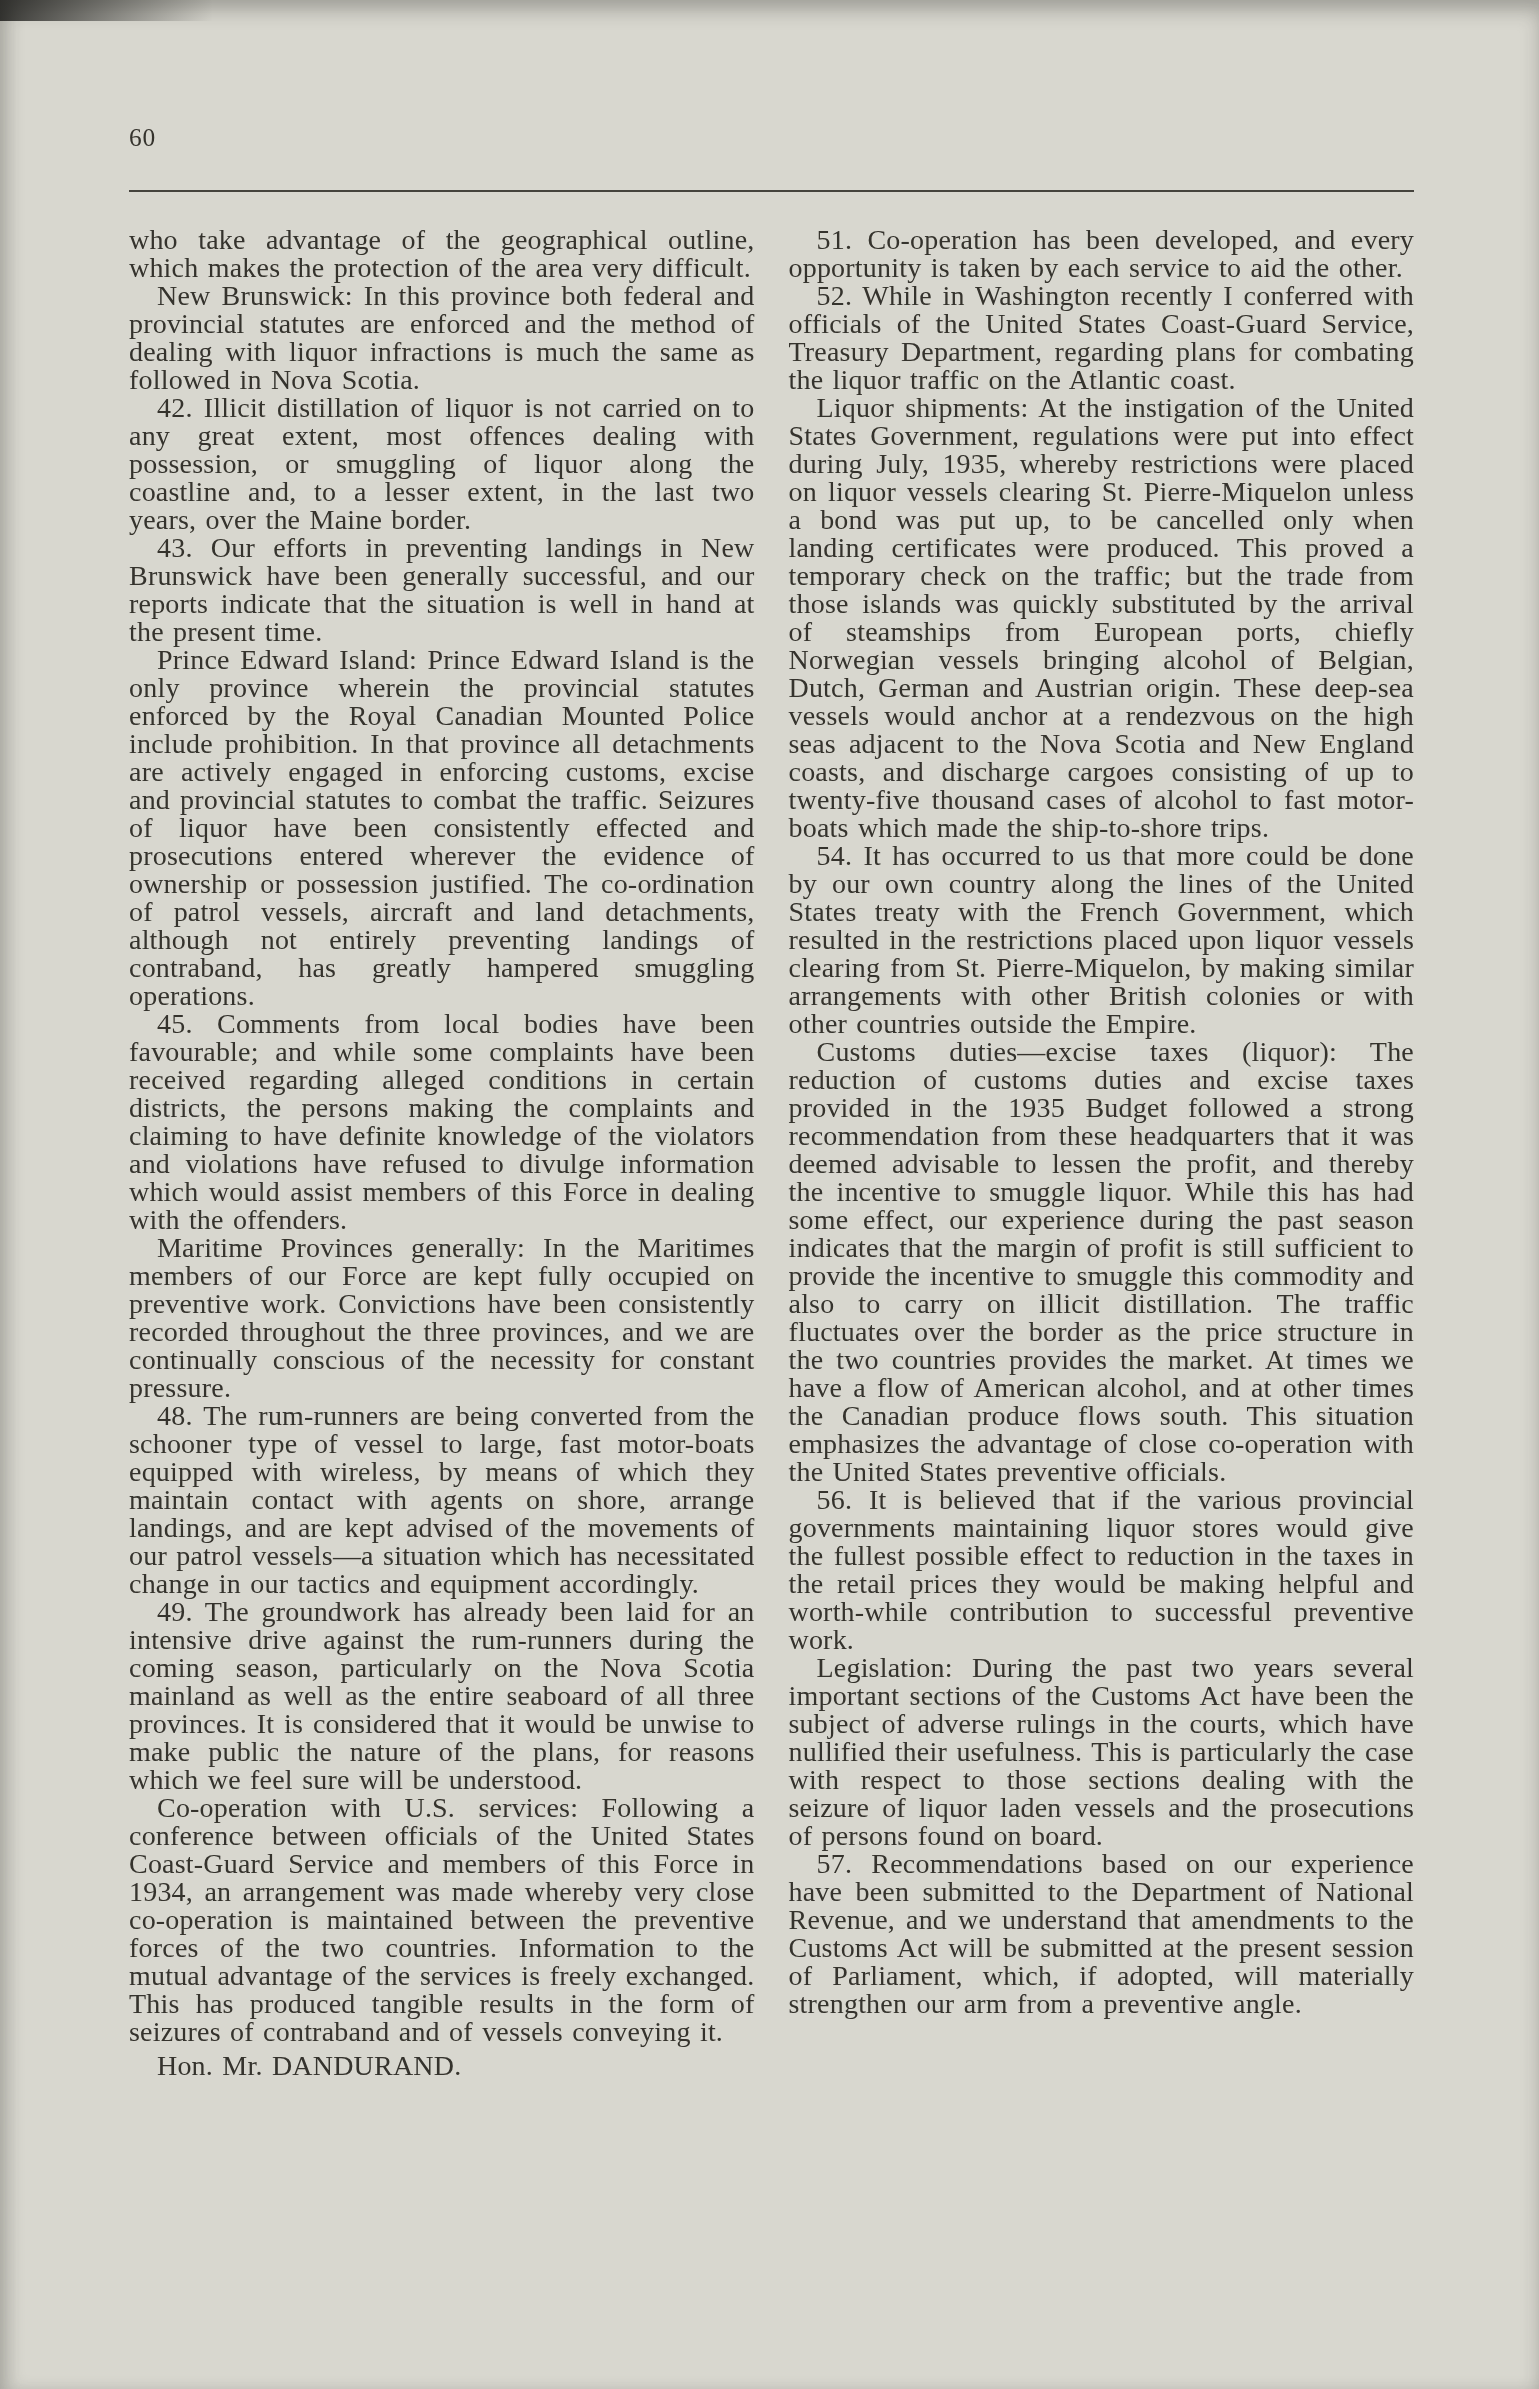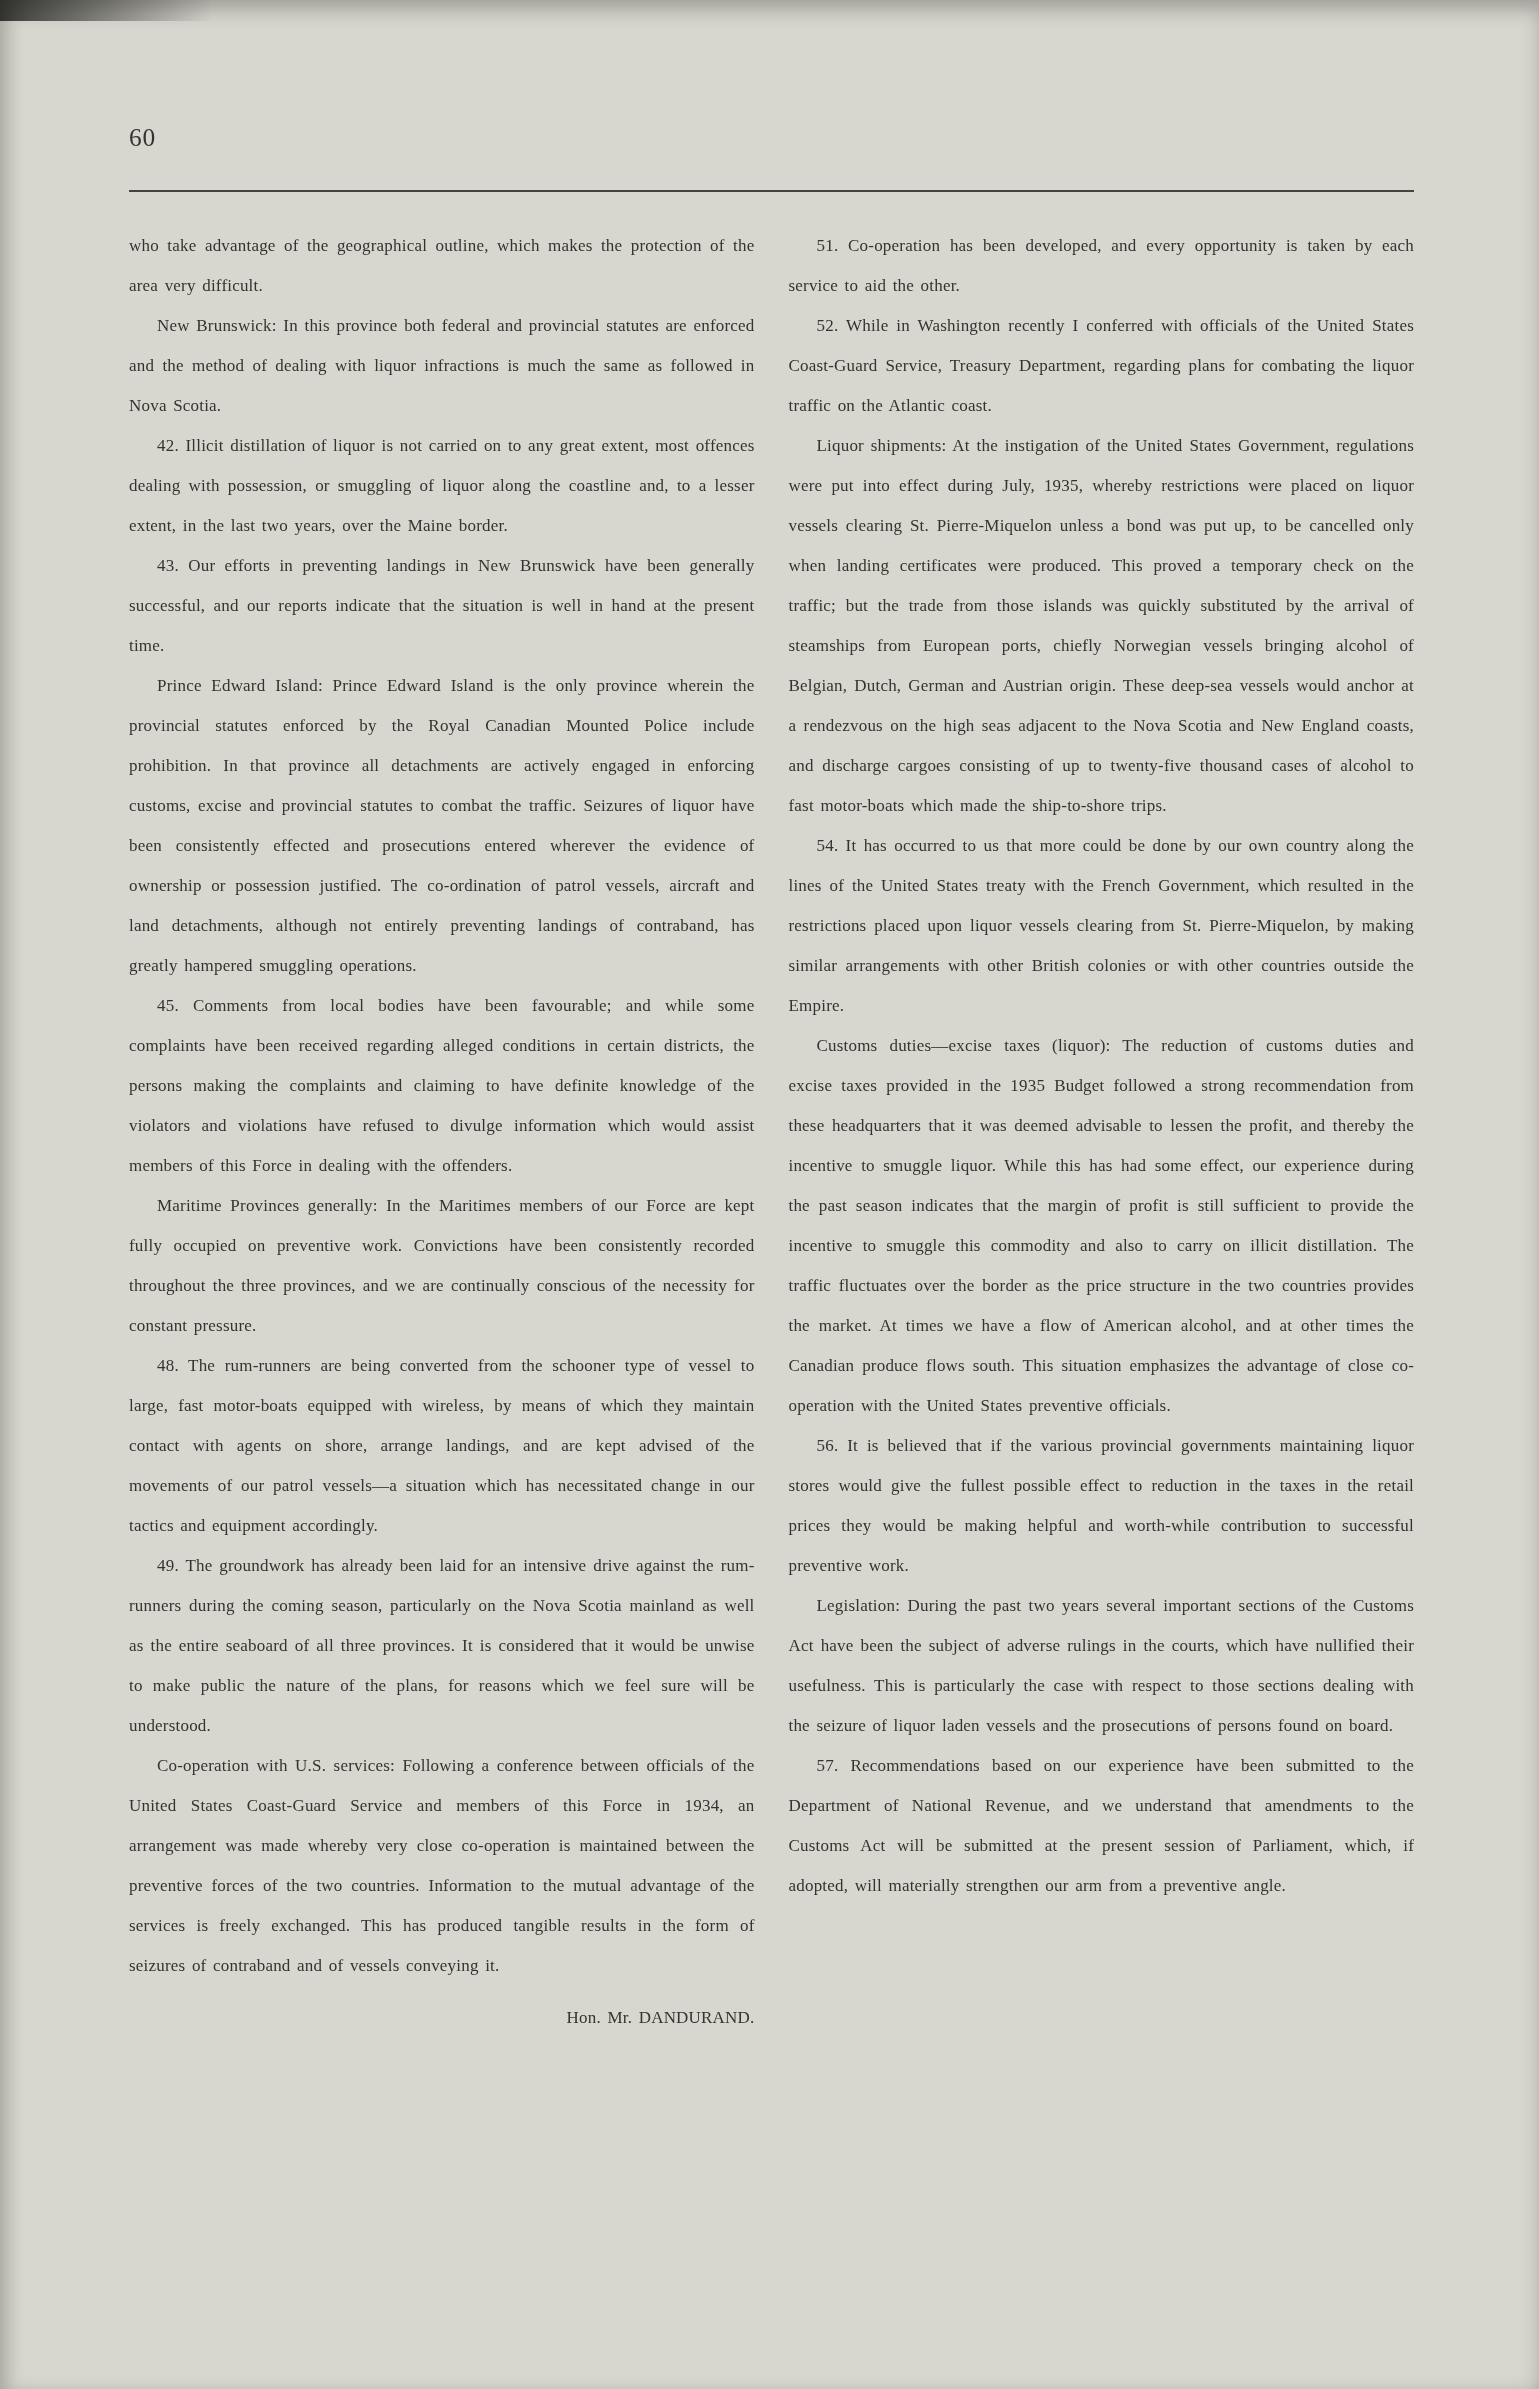--- a/index.html
+++ b/index.html
@@ -63,33 +63,33 @@
     right: 125px;
     display: flex;
     gap: 34px;
   }
   .col {
     flex: 1 1 0;
     min-width: 0;
   }
   .col p {
     margin: 0;
-    font-size: 17px;
-    line-height: 40px;
+    font-size: 28px;
+    line-height: 28px;
     text-align: justify;
     text-indent: 28px;
     word-spacing: 2.1px;
     letter-spacing: 0.2px;
   }
   .col p.no-indent {
     text-indent: 0;
   }
   .col p.speaker-line {
-    text-align: right;
-    margin-top: 12px;
+    text-align: left;
+    margin-top: 6px;
   }
 </style>
 </head>
 <body>
 
 <div class="page">
 
   <header class="page-header">
     <span class="page-number">60</span>
   </header>

